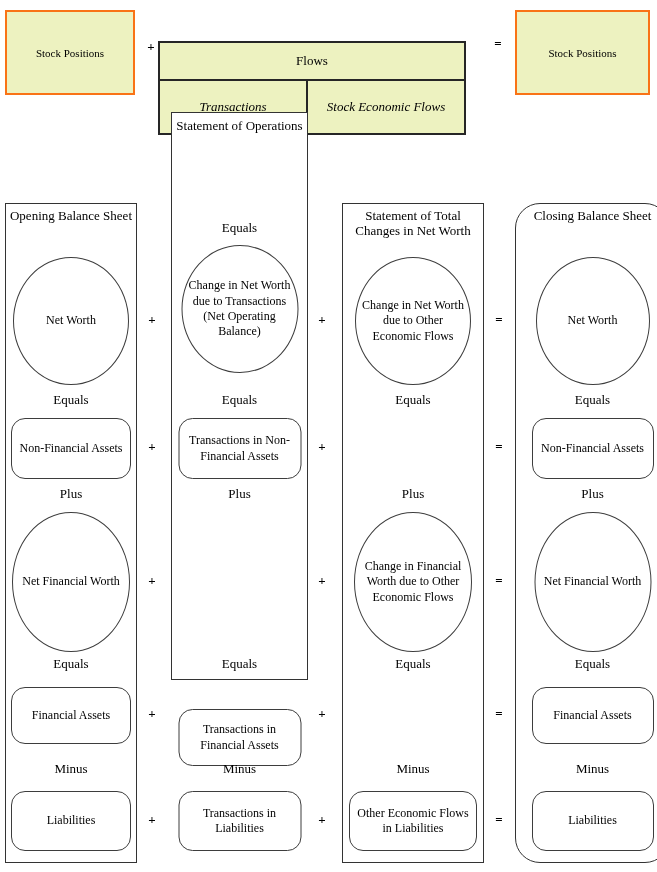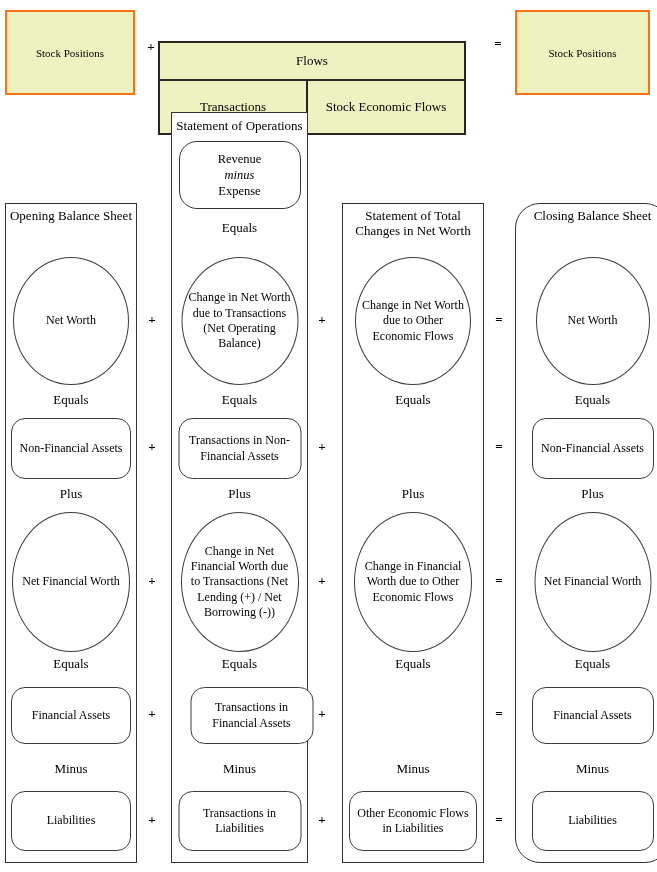--- a/index.html
+++ b/index.html
@@ -9,29 +9,29 @@
 
   
   .stockbox { position:absolute; border:2px solid #f97316; display:flex;
               align-items:center; justify-content:center; font-size:11px; text-align:center; }
   .stock-left  { left:5px;  top:10px; width:130px; height:85px; }
   .stock-right { left:515px; top:10px; width:135px; height:85px; }
   .flows { position:absolute; left:158px; top:10px; width:308px; height:94px;
            border:2px solid #262626; display:flex; flex-direction:column;margin-top:31px; }
   .flows-head { height:38px; border-bottom:2px solid #262626; display:flex;
                 align-items:center; justify-content:center; font-size:13px; }
-  .flows-row { flex:1; display:flex; }
+  .flows-row { flex:1; display:flex;font-style:italic; }
   .flows-cell { display:flex; align-items:center; justify-content:center; font-size:13px; text-align:center; }
   .cell-trans { width:148px; border-right:2px solid #262626; }
   .cell-other { flex:1; }
 
   
   .col { position:absolute; top:203px; height:660px; border:1.5px solid #333; background:#fff; }
   .col1 { left:5px;   width:132px; }
-  .col2 { left:171px; top:112px; height:751px; width:137px; }
+  .col2 { left:171px; top:112px; height:568px; width:137px; }
   .col3 { left:342px; width:142px; }
   .col4 { left:515px; width:155px;border-radius:25px; }
   .col-title { position:absolute; top:4px; left:2px; right:2px; text-align:center;
                font-size:13px; line-height:15px; }
 
   .ellipse { position:absolute; left:50%; transform:translateX(-50%);
              border:1.4px solid #3d3d3d; border-radius:50%; display:flex; align-items:center;
              justify-content:center; text-align:center; font-size:12px; line-height:1.28;
              padding:6px; background:#fff; }
   .rbox { position:absolute; left:50%; transform:translateX(-50%);
@@ -56,27 +56,27 @@
   .col4 .e1 { width:114px; } .col4 .e2 { width:117px; }
 
   
   .col2 .col-title { top:5px; }
   .revbox { position:absolute; top:28px; left:50%; transform:translateX(-50%);
             width:122px; height:68px; border:1.4px solid #333; border-radius:18px;
             display:flex; flex-direction:column; align-items:center; justify-content:center;
             font-size:12.5px; line-height:1.3; background:#fff; }
   .italic { font-style:italic; }
   .col2 .l-eq0 { top:107px; }
-  .col2 .e1 { top:144px; width:117px;align-items:center; }
+  .col2 .e1 { top:132px; width:117px;align-items:center; }
   .col2 .l-eq1 { top:279px; }
   .col2 .b1 { top:305px; width:123px;align-items:center; }
   .col2 .l-plus { top:373px; }
   .col2 .e2 { top:399px; width:118px; }
   .col2 .l-eq2 { top:543px; }
-  .col2 .b2 { top:574px; width:123px;margin-left:12px; }
+  .col2 .b2 { top:596px; width:123px; }
   .col2 .l-minus { top:648px; }
   .col2 .b3 { top:678px; width:123px; }
 
   .op { position:absolute; width:24px; height:20px; line-height:20px; text-align:center;
         font-size:13px; font-weight:bold; }
 </style>
 </head>
 <body>
 
 <div class="page">
@@ -121,37 +121,29 @@
       <span>Financial Assets</span>
       </div>
     <div class="lbl l-minus">Minus</div>
     <div class="rbox b3">
       <span>Liabilities</span>
       </div>
   </div>
 
   <div class="col col2">
     <div class="col-title">Statement of Operations</div>
-    <div class="revbox">
-      <span>Revenue</span>
-      <span class="italic">minus</span>
-      <span>Expense</span>
-    </div>
     <div class="lbl l-eq0">Equals</div>
     <div class="ellipse e1">
       <span>Change in Net Worth due to Transactions (Net Operating Balance)</span>
       </div>
     <div class="lbl l-eq1">Equals</div>
     <div class="rbox b1">
       <span>Transactions in Non-Financial Assets</span>
       </div>
     <div class="lbl l-plus">Plus</div>
-    <div class="ellipse e2">
-      <span>Change in Net Financial Worth due to Transactions (Net Lending (+) / Net Borrowing (-))</span>
-      </div>
     <div class="lbl l-eq2">Equals</div>
     <div class="rbox b2">
       <span>Transactions in Financial Assets</span>
       </div>
     <div class="lbl l-minus">Minus</div>
     <div class="rbox b3">
       <span>Transactions in Liabilities</span>
       </div>
   </div>
 

